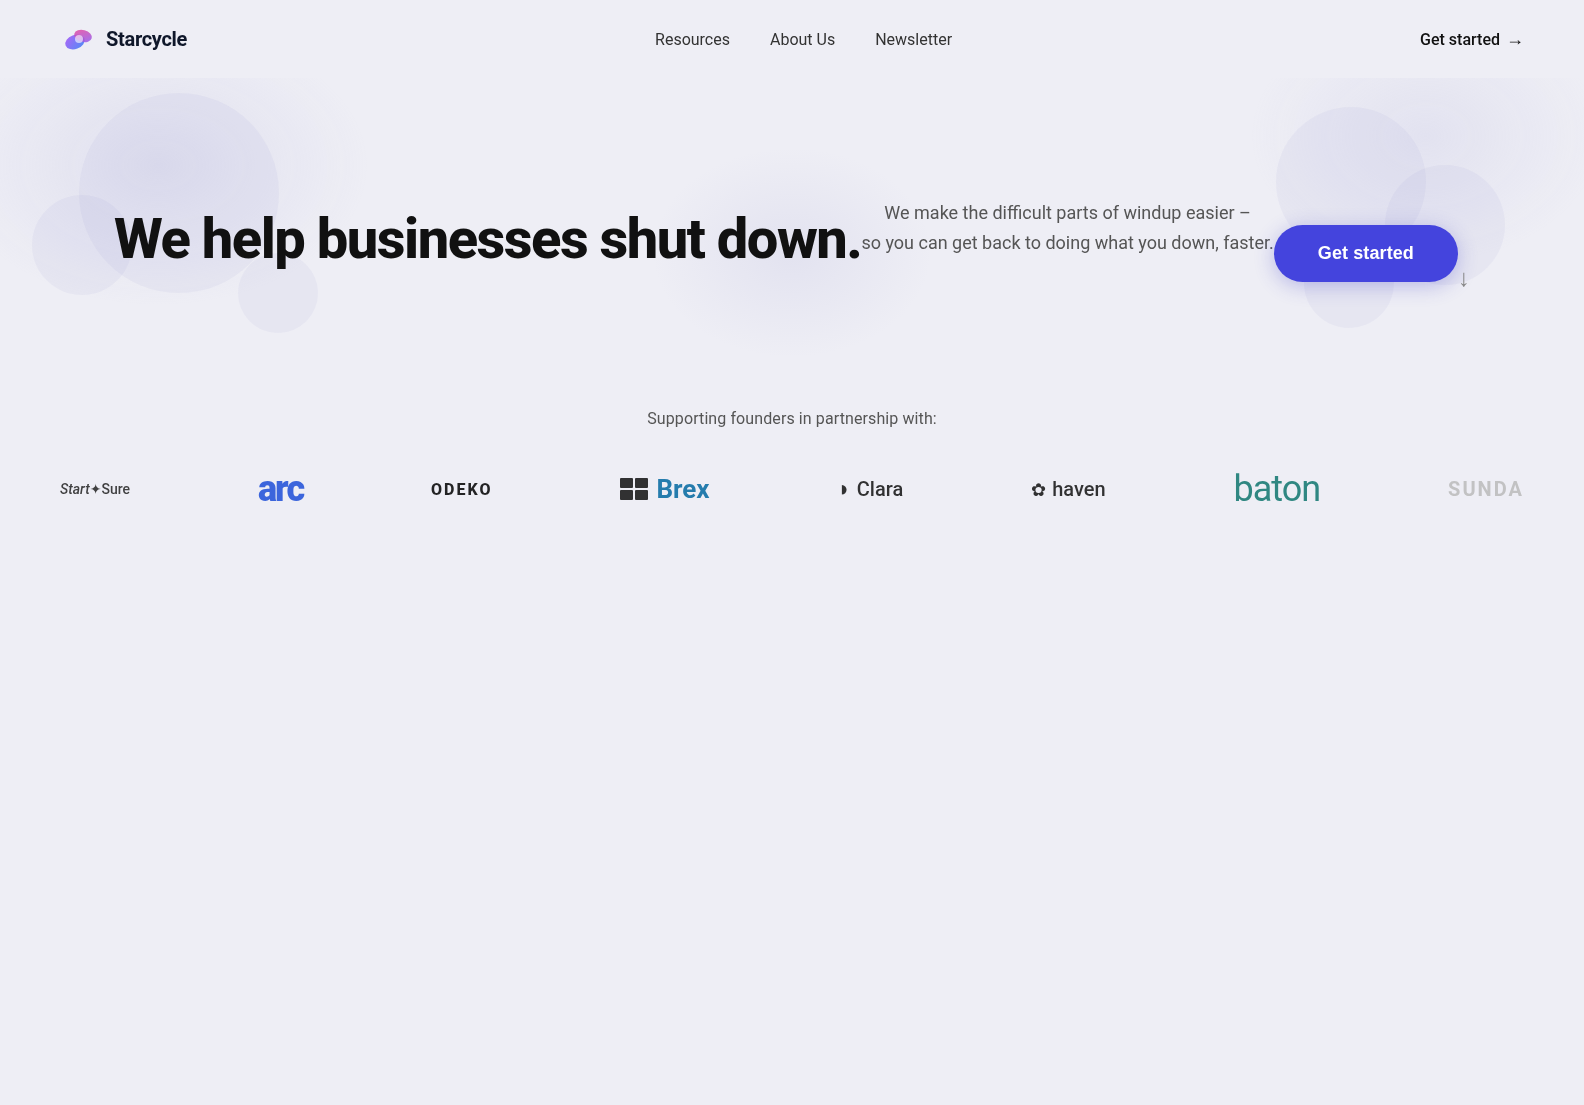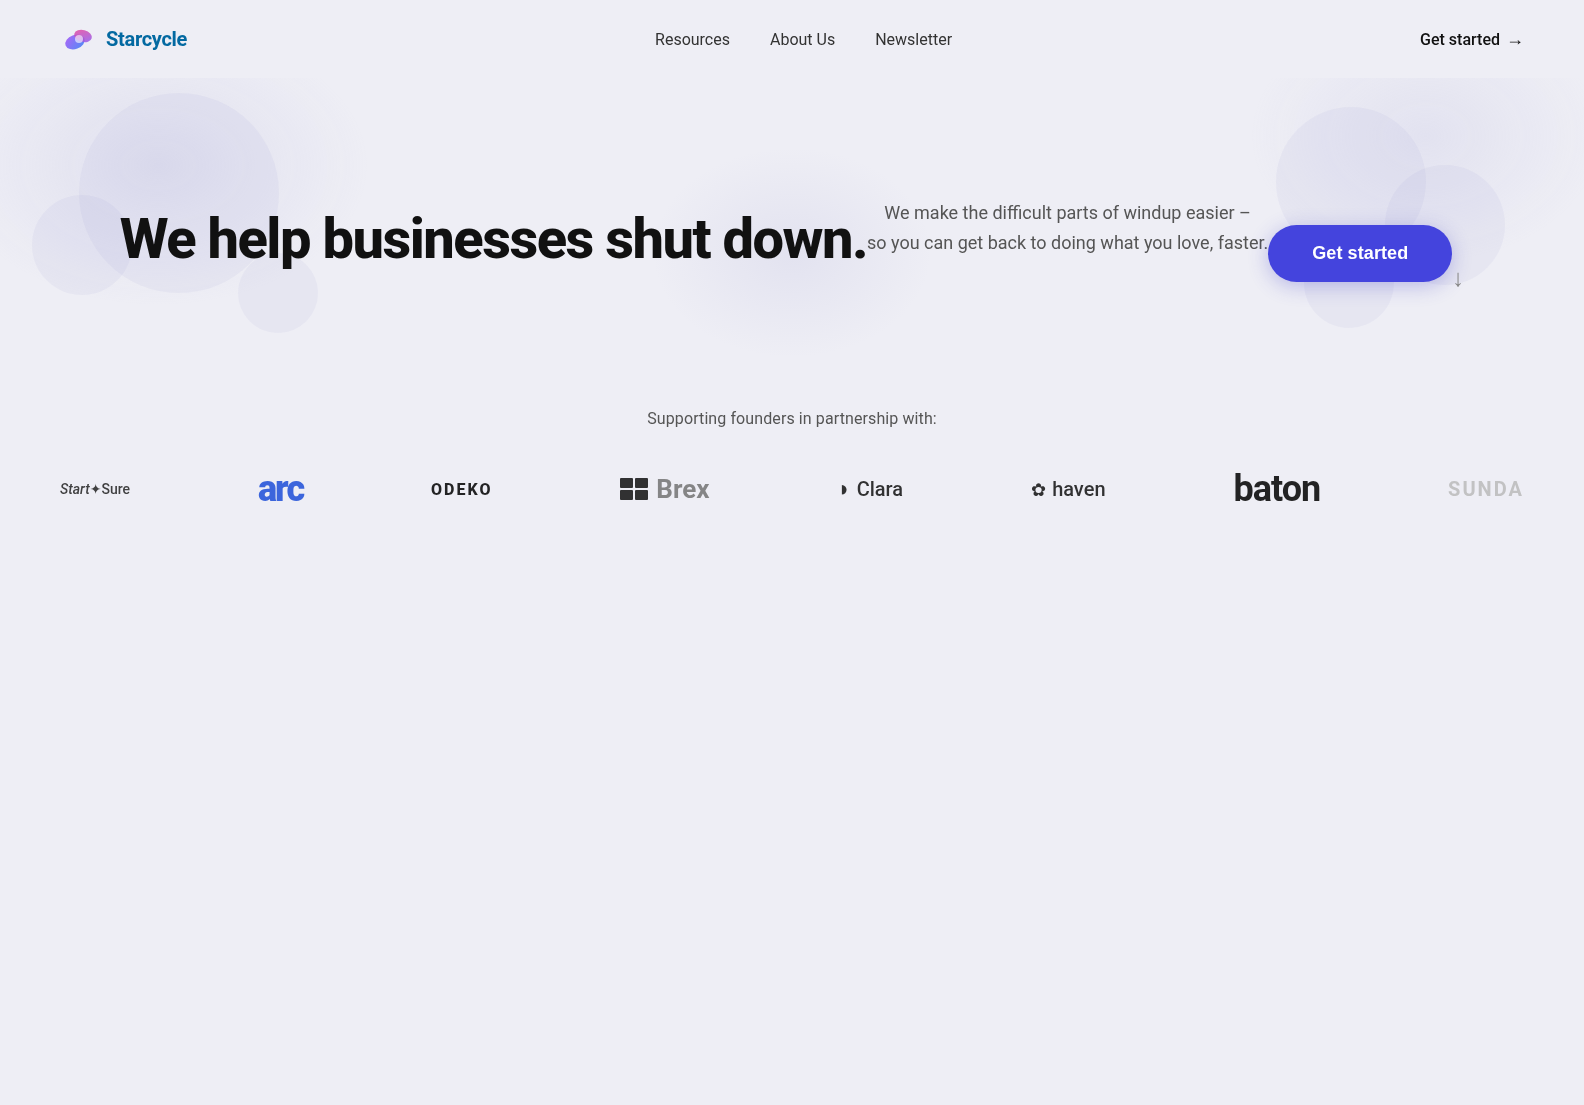--- a/index.html
+++ b/index.html
@@ -32,21 +32,21 @@
     }
 
     .logo-icon {
       width: 38px;
       height: 38px;
     }
 
     .logo-text {
       font-size: 20px;
       font-weight: 700;
-      color: #0369a1;
+      color: #0f172a;
       letter-spacing: -0.3px;
     }
 
     .navbar-links {
       display: flex;
       align-items: center;
       gap: 40px;
       list-style: none;
     }
 
@@ -195,21 +195,21 @@
       letter-spacing: 2px;
       text-transform: uppercase;
     }
 
     .logo-brex {
       display: flex;
       align-items: center;
       gap: 8px;
       font-size: 26px;
       font-weight: 700;
-      color: #737373;
+      color: #0369a1;
     }
 
     .brex-icon {
       width: 28px;
       height: 22px;
     }
 
     .logo-clara {
       display: flex;
       align-items: center;
@@ -231,22 +231,22 @@
       color: #111;
       font-weight: 500;
     }
 
     .haven-icon {
       font-size: 18px;
     }
 
     .logo-baton {
       font-size: 36px;
-      font-weight: 700;
-      color: #000000;
+      font-weight: 400;
+      color: #0f766e;
       letter-spacing: -1px;
     }
 
     .logo-sunda {
       font-size: 20px;
       font-weight: 700;
       color: #bbb;
       letter-spacing: 2px;
       text-transform: uppercase;
     }
@@ -320,21 +320,21 @@
     <div class="bg-dot" style="width:100px;height:100px;top:40%;left:2%;"></div>
     <div class="bg-dot" style="width:120px;height:120px;top:30%;right:5%;"></div>
     <div class="bg-dot" style="width:80px;height:80px;top:60%;left:15%;"></div>
     <div class="bg-dot" style="width:90px;height:90px;top:55%;right:12%;"></div>
   </div>
 
   <h1 class="hero-title">We help businesses shut down.</h1>
 
   <p class="hero-subtitle">
     <span>We make the difficult parts of windup easier –</span><br>
-    <span>so you can get back to doing what you love, faster.</span>
+    <span>so you can get back to doing what you down, faster.</span>
   </p>
 
   <button class="hero-cta-button">Get started</button>
 
   <div class="scroll-arrow">↓</div>
 </section>
 
 <section class="partners">
   <p class="partners-title">Supporting founders in partnership with:</p>
 

